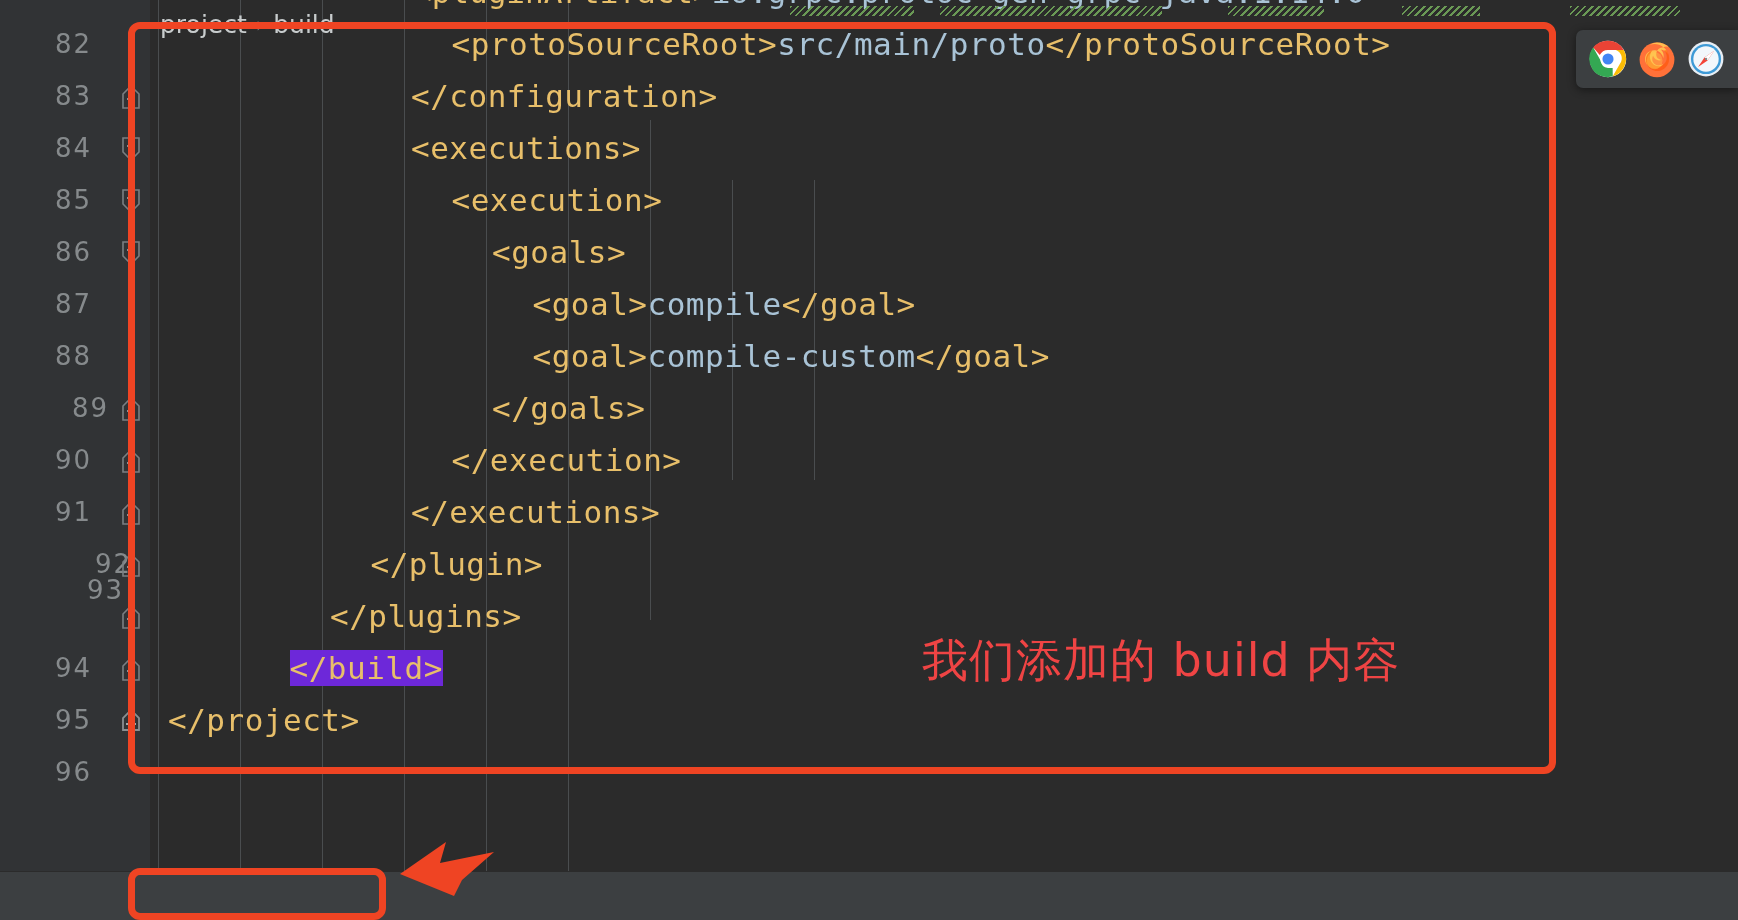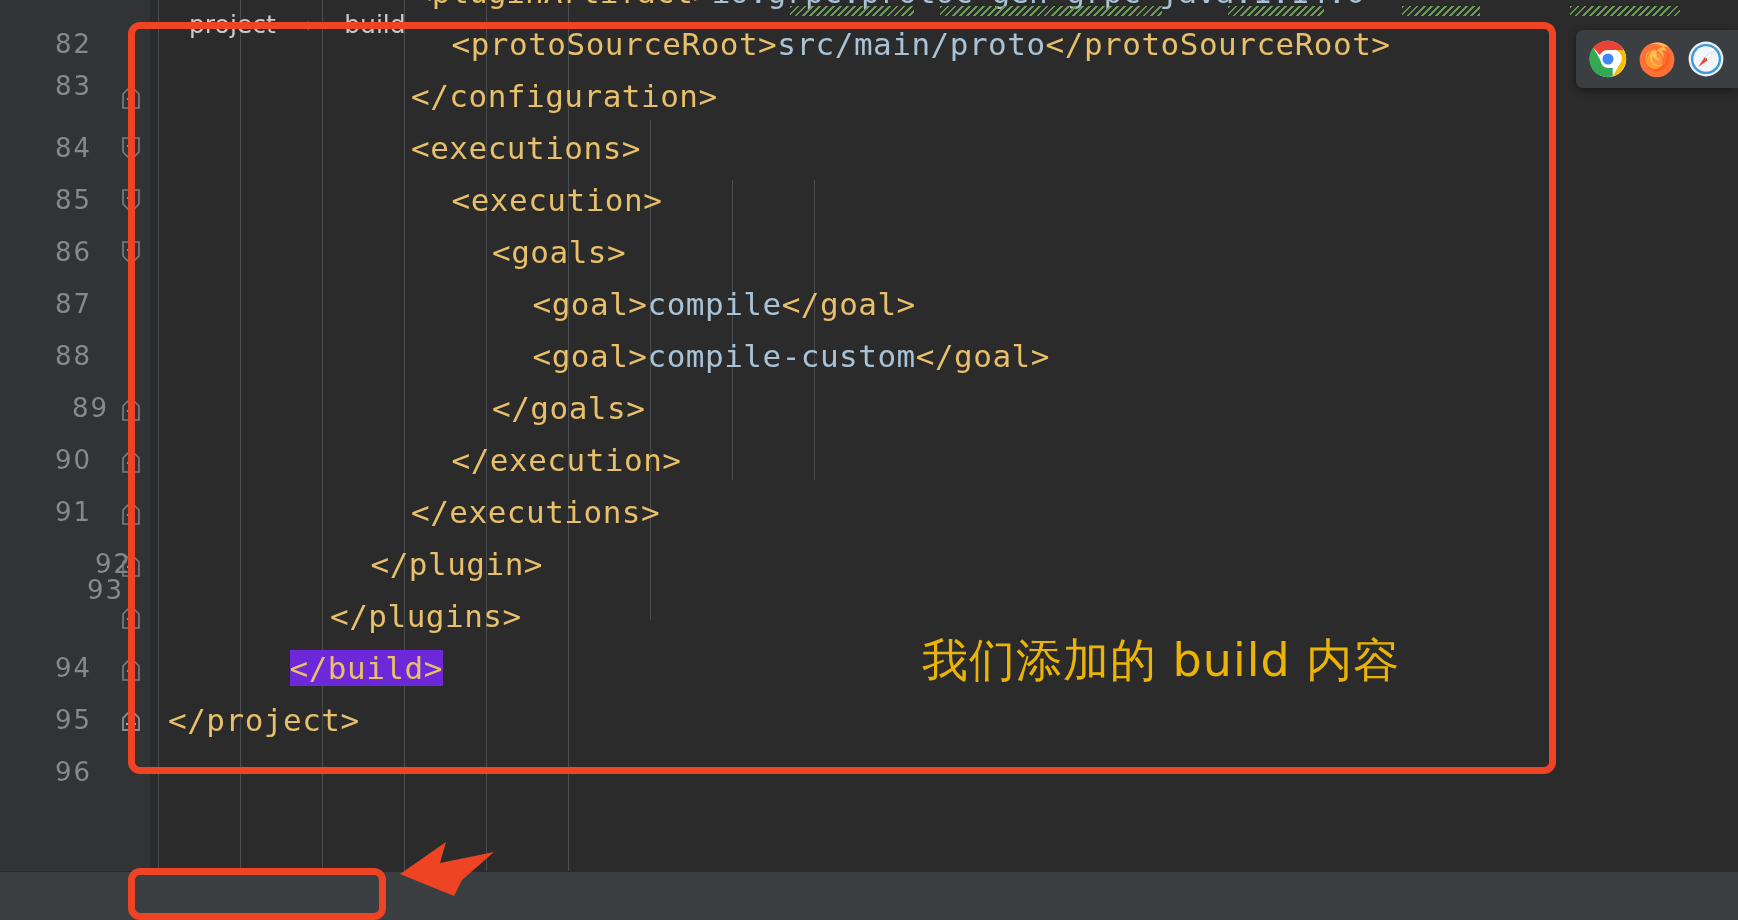--- a/index.html
+++ b/index.html
@@ -159,21 +159,21 @@
     border-radius: 12px;
     box-sizing: border-box;
     z-index: 15;
     pointer-events: none;
   }
 
   .annot-text {
     position: absolute;
     left: 922px;
     top: 630px;
-    color: #eab308;
+    color: #ef4444;
     font-family: "DejaVu Sans", sans-serif;
     font-size: 46px;
     letter-spacing: 1px;
     z-index: 16;
     white-space: nowrap;
   }
 
   
   .breadcrumb-bar {
     position: absolute;
@@ -184,27 +184,26 @@
     background: #3c3f41;
     border-top: 1px solid #2b2b2b;
     z-index: 10;
   }
   .breadcrumb {
     position: absolute;
     left: 160px;
     top: 10px;
     display: flex;
     align-items: center;
-    gap: 30px;
+    gap: 9px;
     font-family: "DejaVu Sans", sans-serif;
     font-size: 25px;
     color: #c8cccd;
     white-space: nowrap;
     z-index: 12;
-    margin-left: 29px;
   }
   .crumb-sep { color: #7a7f82; font-size: 21px; }
 
   .breadcrumb-highlight {
     position: absolute;
     left: 128px;
     top: 868px;
     width: 258px;
     height: 52px;
     border: 7px solid #ef4423;
@@ -226,21 +225,21 @@
 </head>
 <body>
 
 <div class="editor-root">
 
   <div class="gutter"></div>
   <div class="gutter-sep"></div>
 
   <div id="gutter-contents">
       <div class="lineno" style="top: 18px;">82</div>
-      <div class="lineno" style="top: 60px;">83</div>
+      <div class="lineno" style="top: 70px;">83</div>
       <div class="fold" style="top: 84px;">
         <svg width="22" height="26" viewBox="0 0 22 26">
           <path d="M11 2 L19 10 L19 24 L3 24 L3 10 Z" fill="none" stroke="#7b7f82" stroke-width="1.6"></path>
           <line x1="7" y1="15" x2="15" y2="15" stroke="#9a9ea1" stroke-width="1.8"></line>
         </svg>
       </div>
       <div class="lineno" style="top: 122px;">84</div>
       <div class="fold" style="top: 136px;">
         <svg width="22" height="26" viewBox="0 0 22 26">
           <path d="M3 2 L19 2 L19 16 L11 24 L3 16 Z" fill="none" stroke="#7b7f82" stroke-width="1.6"></path>

